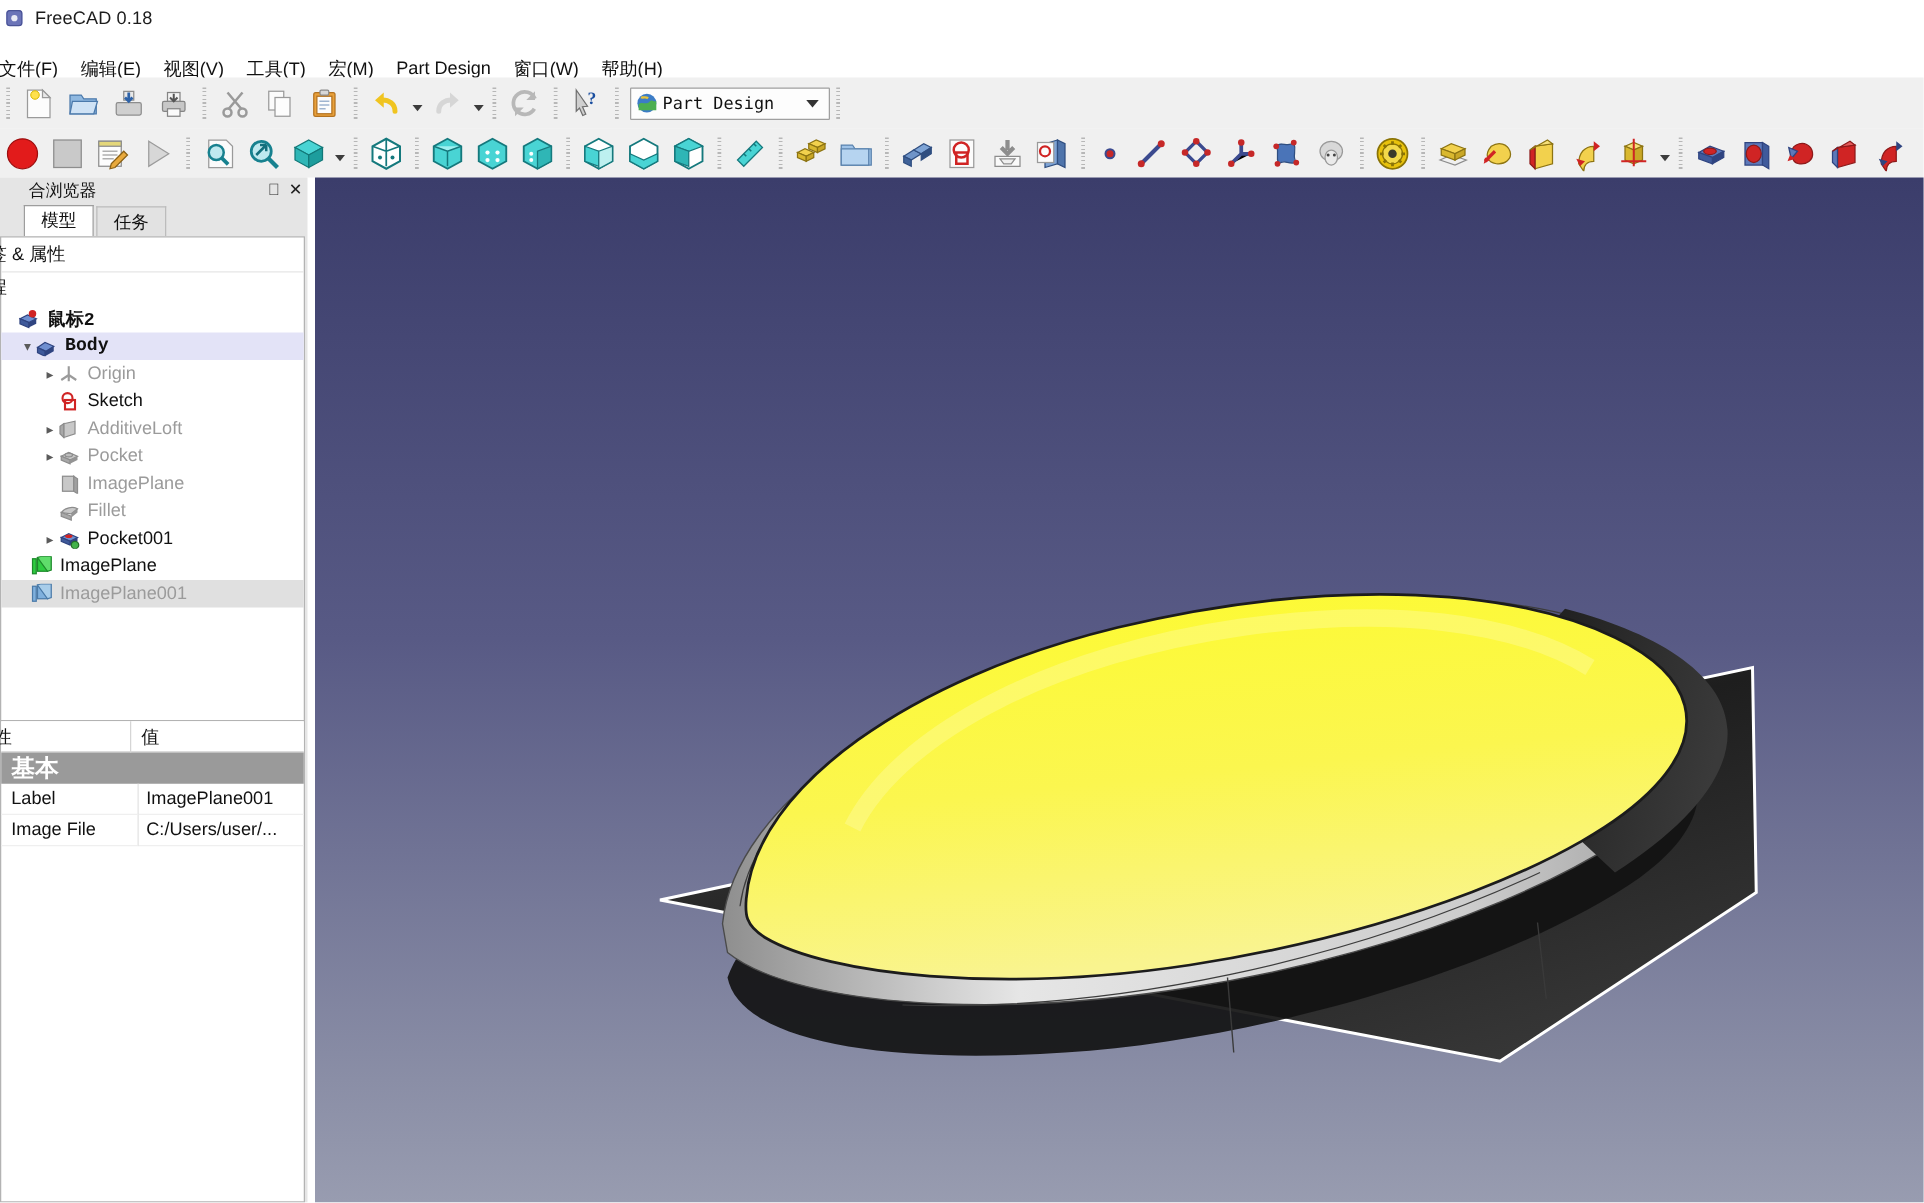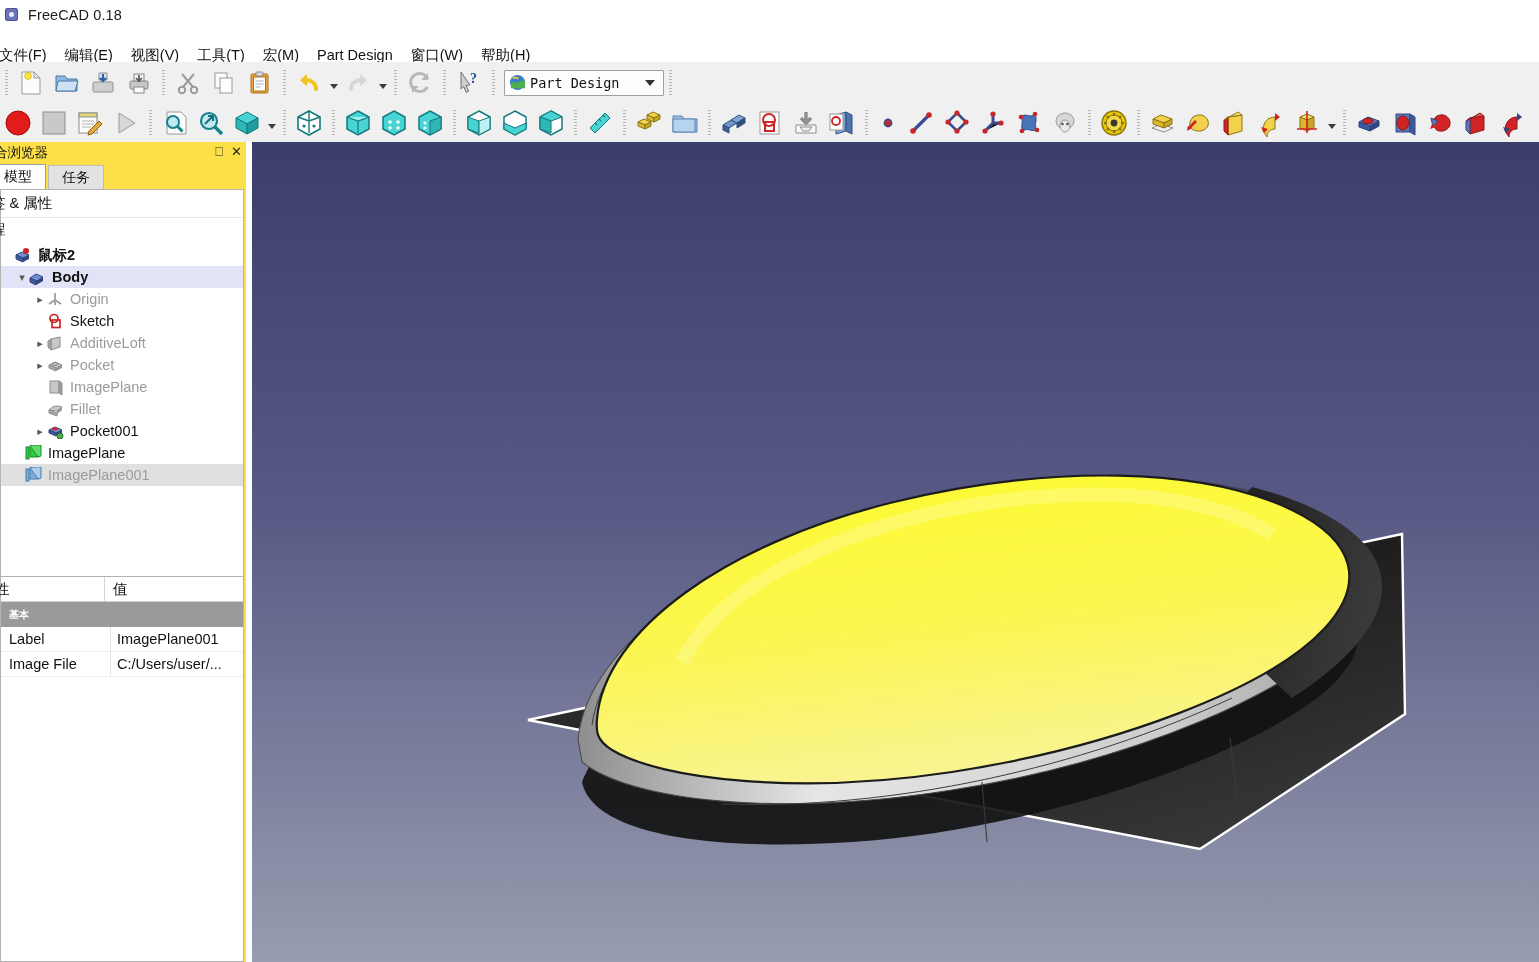--- a/index.html
+++ b/index.html
@@ -78,21 +78,22 @@
     white-space: nowrap; overflow: hidden;
   }
   .wb-combo .wb-caret {
     width: 0; height: 0; border-left: 5px solid transparent; border-right: 5px solid transparent;
     border-top: 6px solid #333; margin-right: 4px; flex: 0 0 auto;
   }
 
   
   .dock {
     position: absolute; left: 0; top: 142px; width: 246px; height: 820px;
-    background: #fde047;
+    background: #e5e5e5;
+    padding-left: 29px;
   }
   .dock-title {
     height: 22px; display: flex; align-items: center; padding-left: 0px;
     font-size: 13.5px; color: #111; position: relative;
   }
   .dock-title .dt-text { margin-left: -6px; }
   .dock-btns { position: absolute; right: 4px; top: 3px; display: flex; gap: 8px; }
   .dock-btns span { font-size: 13px; color: #222; line-height: 14px; cursor: default; }
 
   .tabstrip { height: 25px; display: flex; align-items: flex-end; margin-left: -10px; }
@@ -118,39 +119,39 @@
   .tree-rows { padding-top: 1px; }
   .tree-row {
     display: flex; align-items: center; height: 22px; font-size: 14.5px;
     color: #111; white-space: nowrap; cursor: default;
   }
   .tree-row .twisty {
     width: 14px; text-align: center; font-size: 11px; color: #5a5a5a; flex: 0 0 auto;
   }
   .tree-row .nodeicon { width: 19px; height: 16px; margin-right: 4px; flex: 0 0 auto; position: relative; }
   .tree-row .label { flex: 0 0 auto; }
-  .tree-row.bold .label { font-weight: bold; }
+  .tree-row.bold .label { font-weight: bold; font-family: Liberation Mono, monospace; }
   .tree-row.dim .label { color: #9b9b9b; }
   .tree-row.sel-blue { background: #e3e3f7; }
   .tree-row.sel-gray { background: #e0e0e0; }
   .tree-row.sel-gray .label { color: #9b9b9b; }
 
   
   .prop-panel {
     position: absolute; left: 0; top: 434px; width: 244px; height: 386px;
     background: #ffffff; border: 1px solid #b3b3b3;
   }
   .prop-head {
     display: flex; height: 25px; align-items: center; font-size: 14.5px; color: #111;
     border-bottom: 1px solid #cfcfcf; background: #ffffff;
   }
   .prop-head .ph1 { width: 110px; padding-left: 0; margin-left: -6px; border-right: 1px solid #d5d5d5; height: 25px; display: flex; align-items: center; }
   .prop-head .ph2 { flex: 1 1 auto; padding-left: 8px; }
   .prop-group {
-    height: 25px; background: #9a9a9a; color: #ffffff; font-size: 10px; font-weight: bold;
+    height: 25px; background: #9a9a9a; color: #ffffff; font-size: 19px; font-weight: bold;
     display: flex; align-items: center; padding-left: 8px;
   }
   .prop-row { display: flex; height: 25px; align-items: center; font-size: 14.5px; color: #111; }
   .prop-row .pk {
     width: 110px; padding-left: 8px; height: 25px; display: flex; align-items: center;
     border-right: 1px solid #e3e3e3; border-bottom: 1px solid #efefef; position: relative;
   }
   .prop-row .pk .expander {
     position: absolute; left: 0px; top: 10px; width: 7px; height: 1px; background: #8a8a8a;
   }

